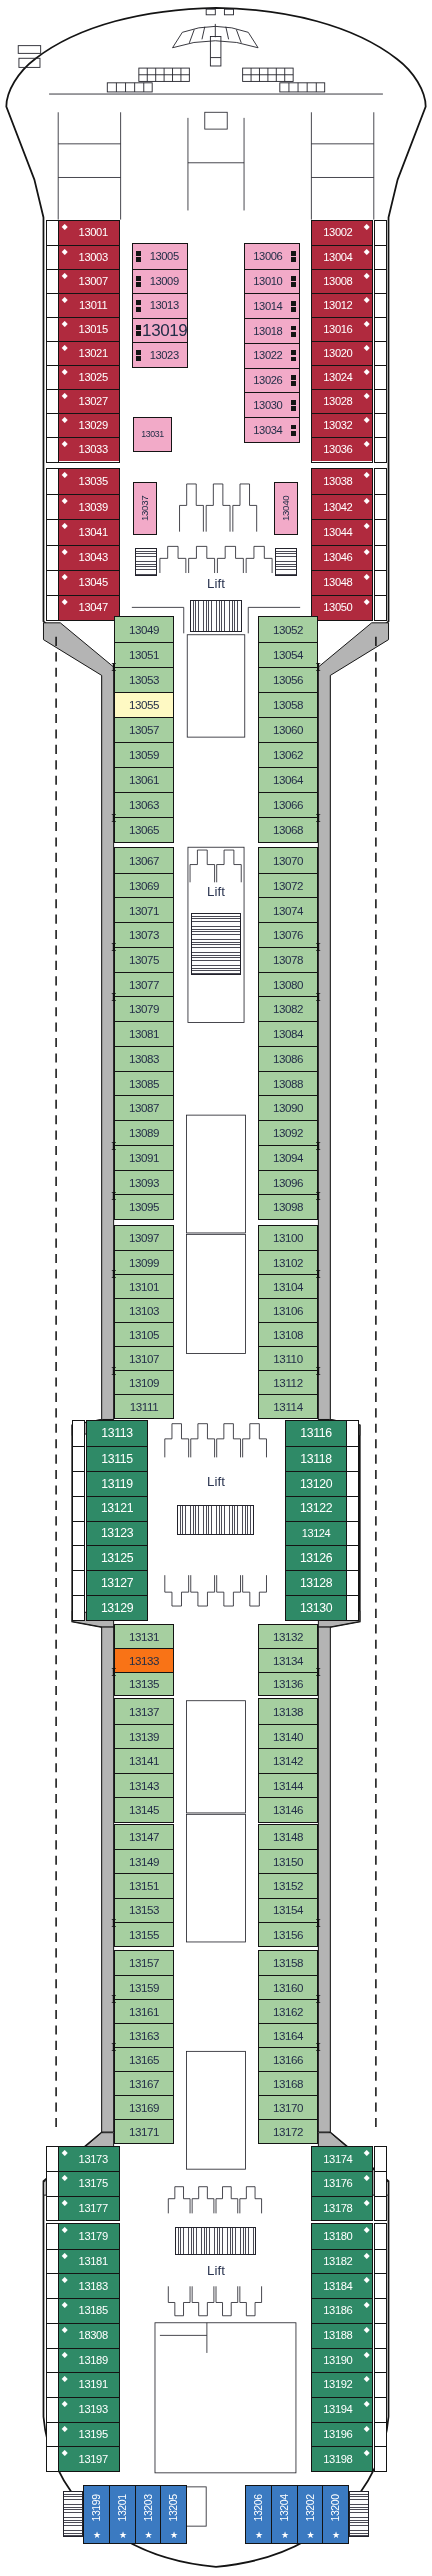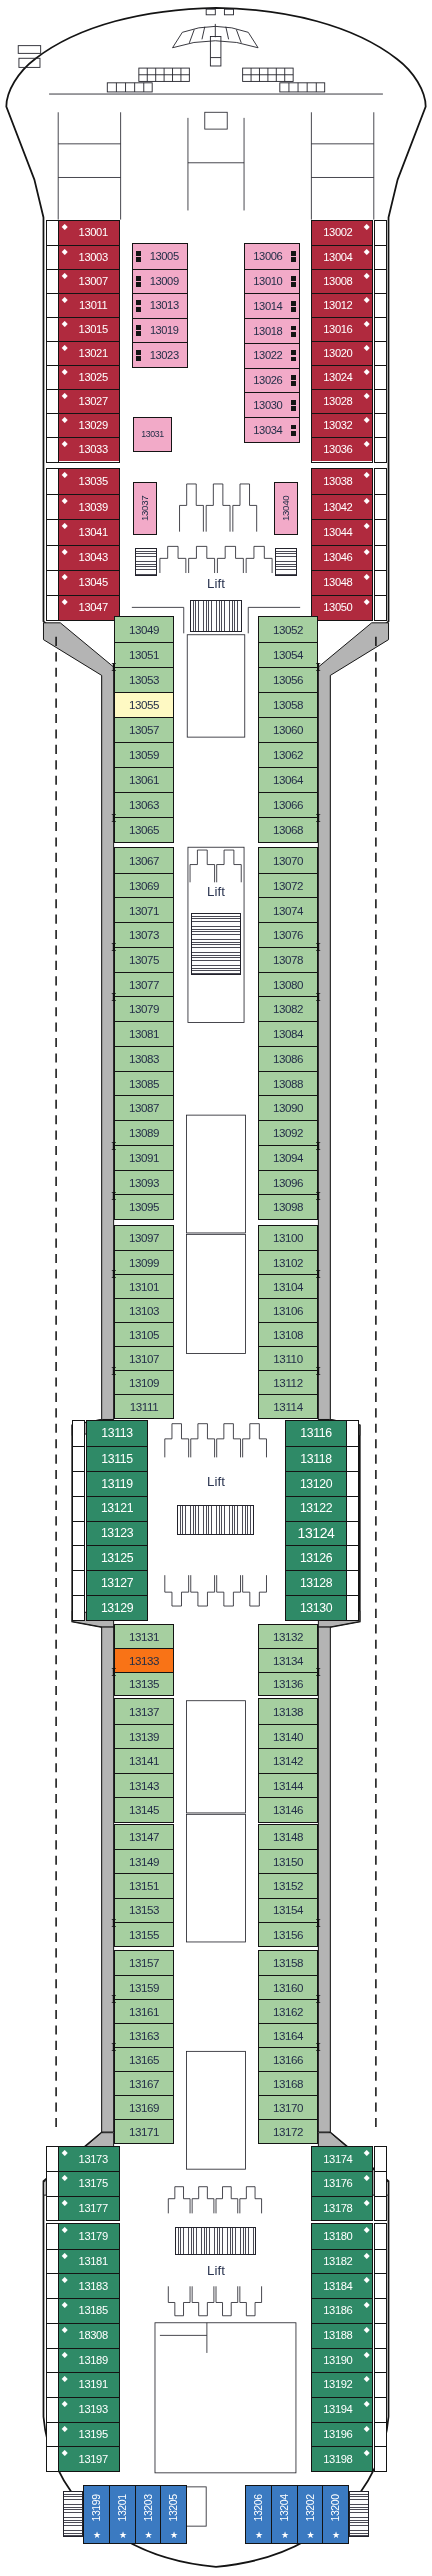--- a/index.html
+++ b/index.html
@@ -290,21 +290,21 @@
           </span>
           <span class="num">13009</span>
         </div>
         <div class="cabin" style="background: rgb(242, 170, 200); color: rgb(35, 46, 72); font-size: 11.2px; height: 25px; border-top: 1px solid rgb(20, 20, 20);">
           <span class="bunk">
             <i></i>
             <i></i>
           </span>
           <span class="num">13013</span>
         </div>
-        <div class="cabin" style="background: rgb(242, 170, 200); color: rgb(35, 46, 72); font-size: 11px; height: 25px; border-top: 1px solid rgb(20, 20, 20);">
+        <div class="cabin" style="background: rgb(242, 170, 200); color: rgb(35, 46, 72); font-size: 17px; height: 25px; border-top: 1px solid rgb(20, 20, 20);">
           <span class="bunk">
             <i></i>
             <i></i>
           </span>
           <span class="num">13019</span>
         </div>
         <div class="cabin" style="background: rgb(242, 170, 200); color: rgb(35, 46, 72); font-size: 11.2px; height: 25px; border-top: 1px solid rgb(20, 20, 20);">
           <span class="bunk">
             <i></i>
             <i></i>
@@ -712,21 +712,21 @@
         </div>
         <div class="cabin" style="background: rgb(47, 138, 103); color: rgb(255, 255, 255); font-size: 12.3px; height: 25px; border-top: 1px solid rgb(20, 20, 20);">
           <span class="num">13118</span>
         </div>
         <div class="cabin" style="background: rgb(47, 138, 103); color: rgb(255, 255, 255); font-size: 12.3px; height: 25px; border-top: 1px solid rgb(20, 20, 20);">
           <span class="num">13120</span>
         </div>
         <div class="cabin" style="background: rgb(47, 138, 103); color: rgb(255, 255, 255); font-size: 12.3px; height: 25px; border-top: 1px solid rgb(20, 20, 20);">
           <span class="num">13122</span>
         </div>
-        <div class="cabin" style="background: rgb(47, 138, 103); color: rgb(255, 255, 255); font-size: 14px; height: 25px; border-top: 1px solid rgb(20, 20, 20);">
+        <div class="cabin" style="background: rgb(47, 138, 103); color: rgb(255, 255, 255); font-size: 11px; height: 25px; border-top: 1px solid rgb(20, 20, 20);">
           <span class="num">13124</span>
         </div>
         <div class="cabin" style="background: rgb(47, 138, 103); color: rgb(255, 255, 255); font-size: 12.3px; height: 25px; border-top: 1px solid rgb(20, 20, 20);">
           <span class="num">13126</span>
         </div>
         <div class="cabin" style="background: rgb(47, 138, 103); color: rgb(255, 255, 255); font-size: 12.3px; height: 25px; border-top: 1px solid rgb(20, 20, 20);">
           <span class="num">13128</span>
         </div>
         <div class="cabin" style="background: rgb(47, 138, 103); color: rgb(255, 255, 255); font-size: 12.3px; height: 25px; border-top: 1px solid rgb(20, 20, 20);">
           <span class="num">13130</span>

